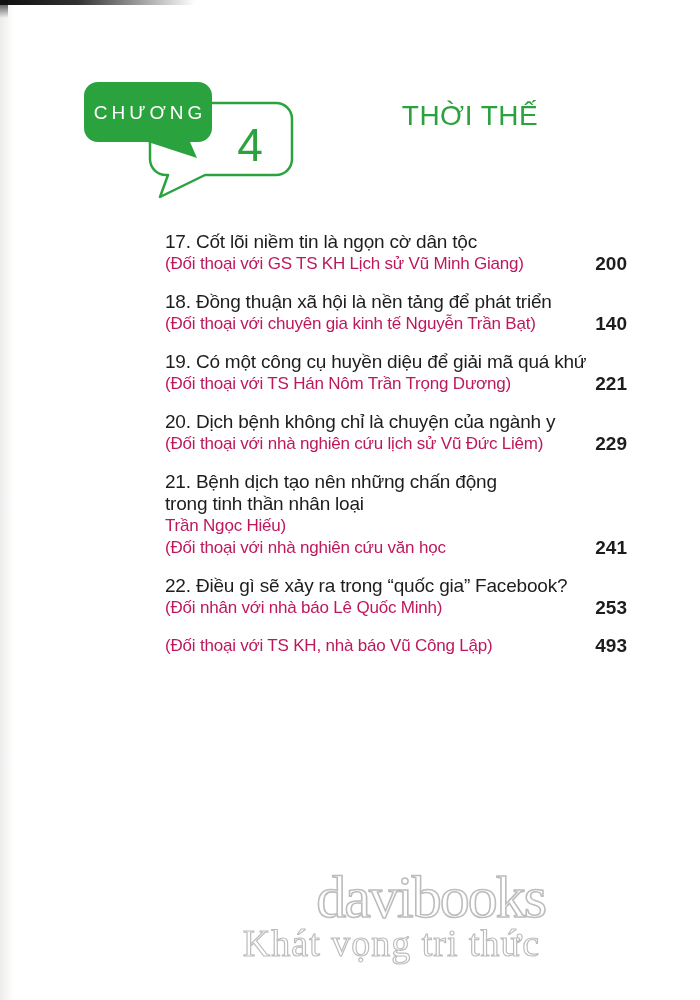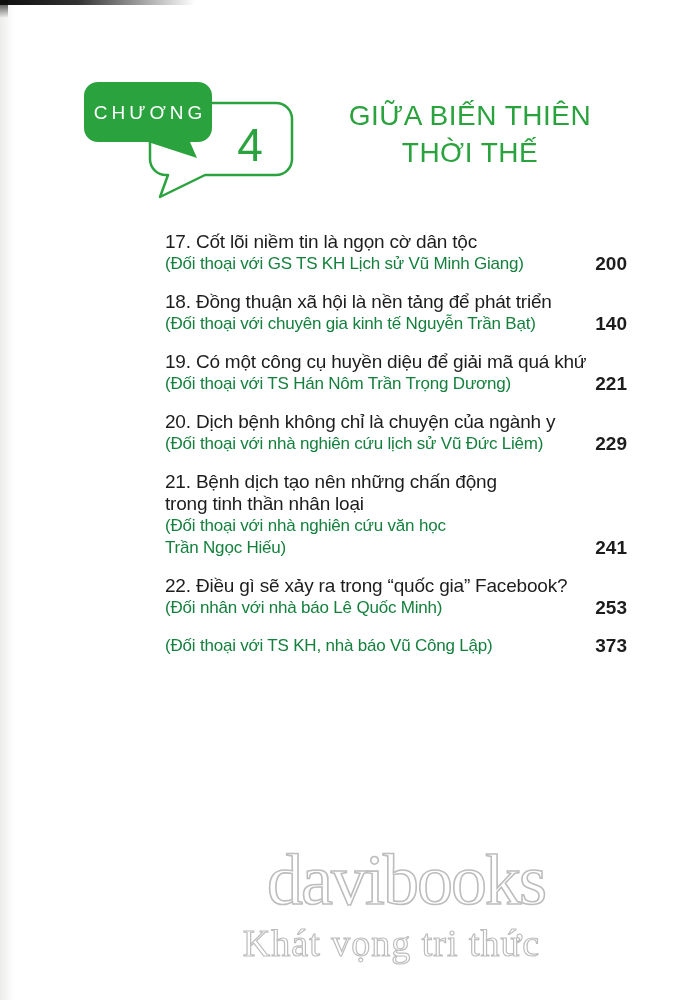--- a/index.html
+++ b/index.html
@@ -44,32 +44,32 @@
 
   
   .toc { position:absolute; left:165px; top:231px; width:462px; }
   .entry { margin-bottom:16px; }
   .t-line {
     font-weight:400; font-size:19px; line-height:22px; color:var(--ink);
     white-space:nowrap; letter-spacing:-.2px;
   }
   .entry-bottom { display:flex; justify-content:space-between; align-items:flex-end; }
   .d-line {
-    font-weight:400; font-size:17px; line-height:22px; color:#15803d;
+    font-weight:400; font-size:17px; line-height:22px; color:#be185d;
     white-space:nowrap; letter-spacing:-.2px;
   }
   .p-num {
     font-weight:700; font-size:19px; line-height:22px; color:var(--ink);
   }
 
   
   .wm-brand {
-    position:absolute; right:155px; top:844px;
+    position:absolute; right:155px; top:867px;
     font-family:"Liberation Serif", serif;
-    font-size:72px; line-height:1; letter-spacing:-2px;
+    font-size:60px; line-height:1; letter-spacing:-2px;
     color:transparent; -webkit-text-stroke:1.6px #bdbdbd;
   }
   .wm-tagline {
     position:absolute; right:160px; top:924px;
     font-family:"Liberation Serif", serif;
     font-size:38px; line-height:1; letter-spacing:1px;
     color:transparent; -webkit-text-stroke:1.2px #bdbdbd;
   }
 </style>
 </head>
@@ -84,21 +84,20 @@
   <svg class="bubble-graphic" width="216" height="122" viewBox="0 0 216 122">
 
     <path d="M86,23 H196 A16,16 0 0 1 212,39 V79 A16,16 0 0 1 196,95 H125 L80,117 L88,95 H86 A16,16 0 0 1 70,79 V39 A16,16 0 0 1 86,23 Z" fill="#ffffff" stroke="#2aa33e" stroke-width="2.5" stroke-linejoin="round"></path>
 
     <path d="M18,2 H118 A14,14 0 0 1 132,16 V48 A14,14 0 0 1 118,62 H110 L117,78 L68,62 H18 A14,14 0 0 1 4,48 V16 A14,14 0 0 1 18,2 Z" fill="#2aa33e"></path>
     <text class="chapter-label-text" x="70" y="39" text-anchor="middle">CHƯƠNG</text>
     <text class="chapter-number-text" x="170" y="81" text-anchor="middle">4</text>
   </svg>
 
   <div class="chapter-title">
-    <div>GIỮA BIẾN THIÊN</div>
     <div>THỜI THẾ</div>
   </div>
 
   <div class="toc" id="toc">
     <div class="entry">
       <div class="entry-title">
           <div class="t-line">17. Cốt lõi niềm tin là ngọn cờ dân tộc</div>
         </div>
       <div class="entry-bottom">
         <div class="entry-detail">
@@ -144,22 +143,22 @@
       </div>
     </div>
 
     <div class="entry">
       <div class="entry-title">
           <div class="t-line">21. Bệnh dịch tạo nên những chấn động</div>
           <div class="t-line">trong tinh thần nhân loại</div>
         </div>
       <div class="entry-bottom">
         <div class="entry-detail">
+            <div class="d-line">Trần Ngọc Hiếu)</div>
             <div class="d-line">(Đối thoại với nhà nghiên cứu văn học</div>
-            <div class="d-line">Trần Ngọc Hiếu)</div>
           </div>
         <div class="p-num">241</div>
       </div>
     </div>
 
     <div class="entry">
       <div class="entry-title">
           <div class="t-line">22. Điều gì sẽ xảy ra trong “quốc gia” Facebook?</div>
         </div>
       <div class="entry-bottom">
@@ -168,21 +167,21 @@
           </div>
         <div class="p-num">253</div>
       </div>
     </div>
 
     <div class="entry">
       <div class="entry-bottom">
         <div class="entry-detail">
             <div class="d-line">(Đối thoại với TS KH, nhà báo Vũ Công Lập)</div>
           </div>
-        <div class="p-num">373</div>
+        <div class="p-num">493</div>
       </div>
     </div>
   </div>
 
   <div class="wm-brand">davibooks</div>
   <div class="wm-tagline">Khát vọng tri thức</div>
 
 </div>
 
 </body></html>

